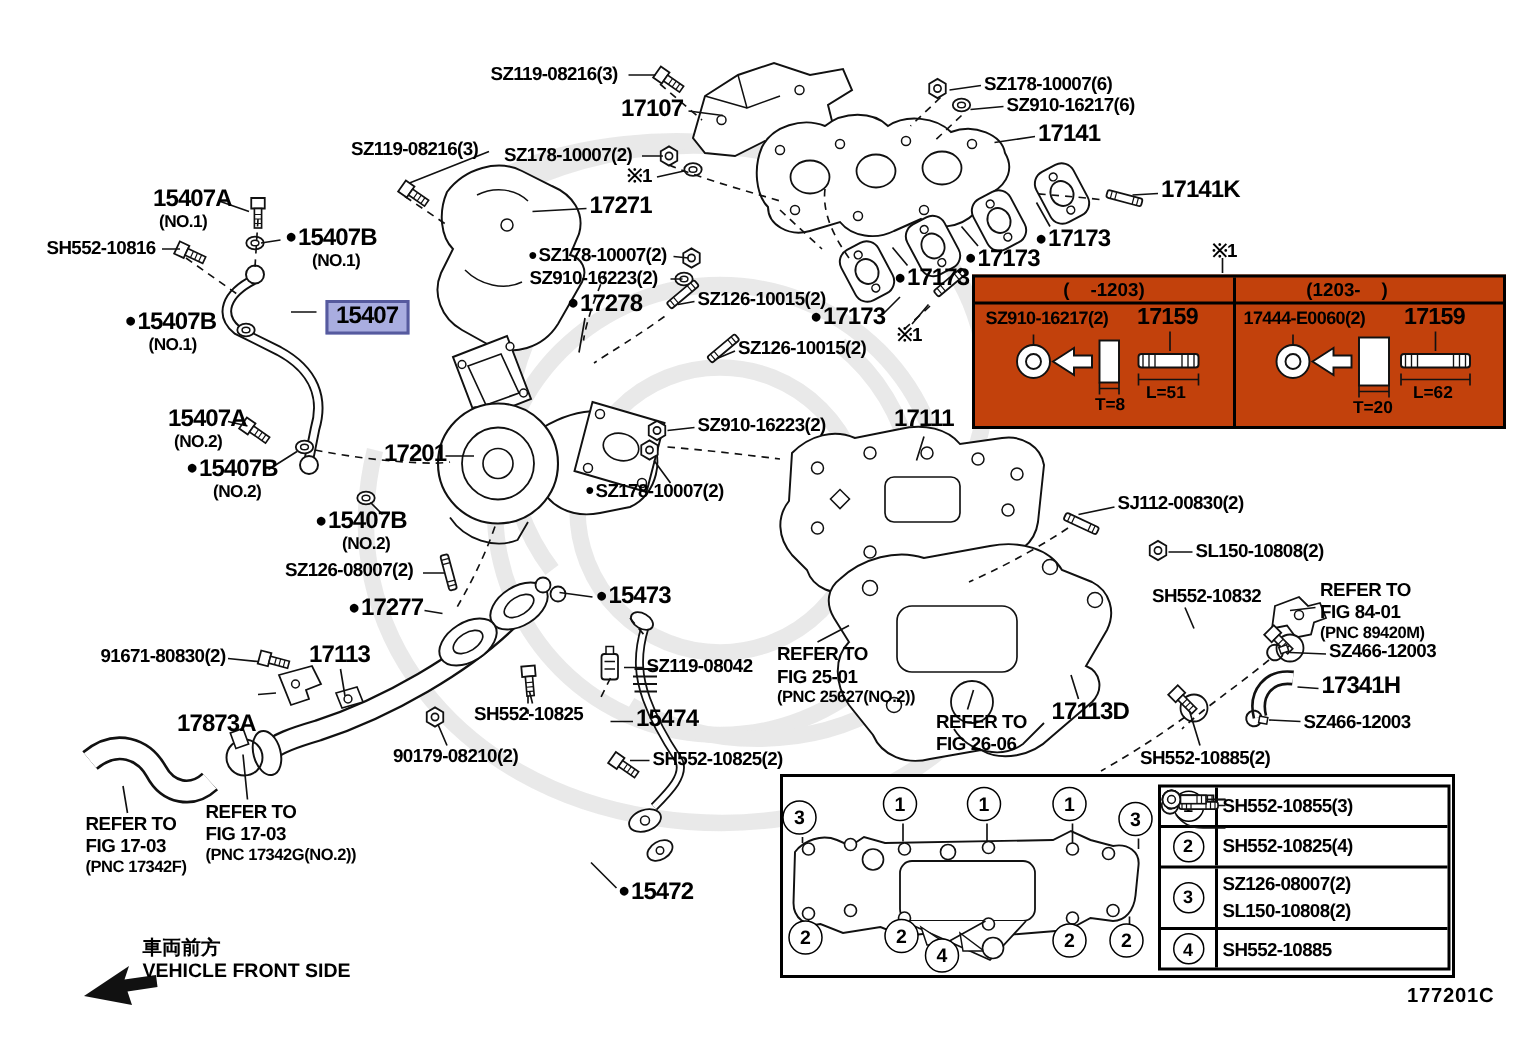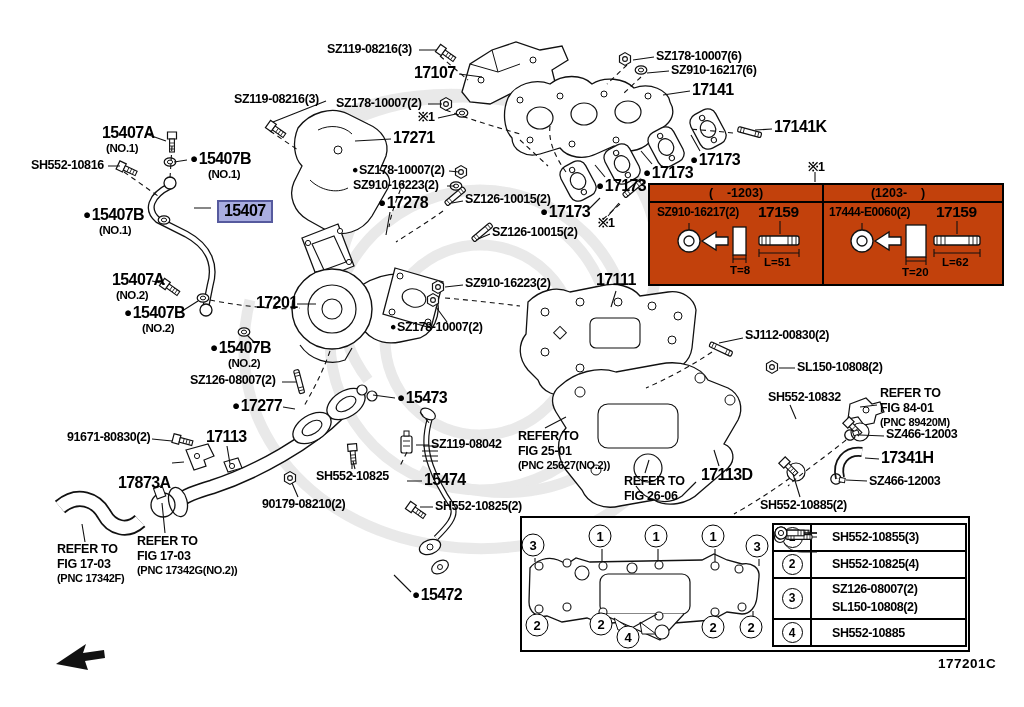--- a/index.html
+++ b/index.html
@@ -37,21 +37,21 @@
       background:#fff;z-index:2;}
   .ft svg{position:absolute;left:0;top:0;}
   .ftl{position:absolute;left:250px;top:5px;width:191px;height:120px;border:2px solid #000;
        display:flex;flex-direction:column;}
   .ftrow{display:flex;align-items:center;border-bottom:2px solid #000;flex:1;}
   .ftrow:last-child{border-bottom:none;}
   .ftnum{width:36px;align-self:stretch;border-right:2px solid #000;display:flex;
          align-items:center;justify-content:center;}
   .cnum{width:19px;height:19px;border:1.7px solid #000;border-radius:50%;background:#fff;
         font-weight:bold;font-size:12px;display:flex;align-items:center;justify-content:center;}
-  .ftbody{flex:1;display:flex;align-items:center;padding-left:20px;}
+  .ftbody{flex:1;display:flex;align-items:center;padding-left:3px;}
   .ftparts{display:flex;flex-direction:column;justify-content:center;}
   .ftp{font-weight:bold;font-size:12.5px;letter-spacing:-0.4px;white-space:nowrap;line-height:1.45;}
   .callout{position:absolute;width:21px;height:21px;border:1.8px solid #000;border-radius:50%;
            background:#fff;font-weight:bold;font-size:13px;display:flex;align-items:center;
            justify-content:center;transform:translate(-50%,-50%);z-index:4;}
 </style>
 </head>
 <body>
 
 <div id="canvas">
@@ -438,20 +438,24 @@
             <path d="M30,8 h13" stroke="#111" stroke-width="1"></path>
           </svg>
           <div class="ftparts">
               <div class="ftp">SH552-10885</div>
             </div>
         </div>
       </div>
     </div>
   </div>
 
+  <div class="front">
+    <div>車両前方</div>
+    <div>VEHICLE FRONT SIDE</div>
+  </div>
 
   <div class="footer-code">177201C</div>
 
   <div id="label-layer">
       <div class="plabel" style="left: 327px; top: 43px;"><span>SZ119-08216(3)</span></div>
       <div class="plabel big" style="left: 414px; top: 65px;"><span>17107</span></div>
       <div class="plabel" style="left: 656px; top: 50px;"><span>SZ178-10007(6)</span></div>
       <div class="plabel" style="left: 671px; top: 64px;"><span>SZ910-16217(6)</span></div>
       <div class="plabel big" style="left: 692px; top: 82px;"><span>17141</span></div>
       <div class="plabel" style="left: 234px; top: 93px;"><span>SZ119-08216(3)</span></div>

